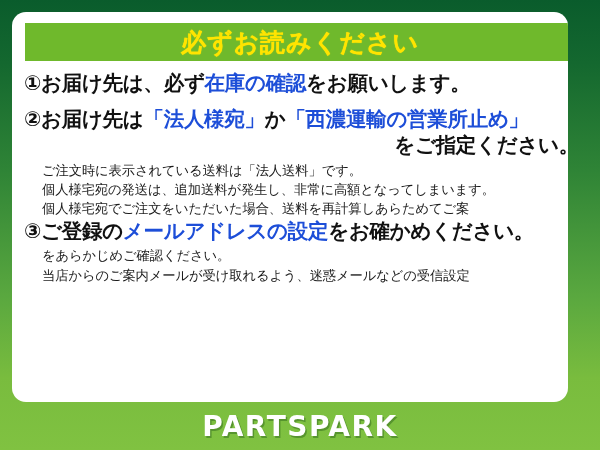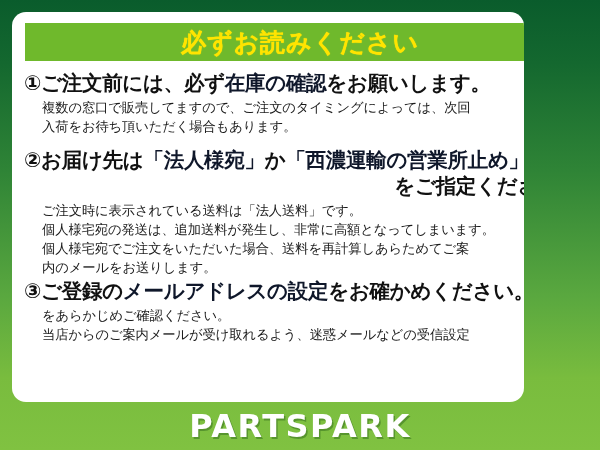--- a/index.html
+++ b/index.html
@@ -27,21 +27,21 @@
                 #79bc3e 84%,
                 #80c241 100%);
     overflow: hidden;
   }
 
   
   .panel {
     position: absolute;
     left: 12px;
     top: 12px;
-    width: 512px;
+    width: 556px;
     height: 390px;
     box-sizing: border-box;
     background: #ffffff;
     border-radius: 14px;
     overflow: hidden;
   }
 
   
   .header-bar {
     position: absolute;
@@ -79,21 +79,21 @@
     font-weight: bold;
     color: #111111;
     line-height: 1.28;
     letter-spacing: -0.3px;
     white-space: nowrap;
   }
   .item-heading.wrap {
     white-space: normal;
   }
   .hl {
-    color: #0f172a;
+    color: #1d4ed8;
   }
   .item-body {
     font-size: 13.3px;
     color: #1a1a1a;
     line-height: 1.44;
     margin-top: 2px;
     padding-left: 18px;
     letter-spacing: -0.1px;
   }
   .item-body div {
@@ -116,59 +116,54 @@
     left: 0;
     top: 402px;
     width: 600px;
     height: 48px;
     display: flex;
     align-items: center;
     justify-content: center;
   }
   .brand {
     color: #ffffff;
-    font-size: 32px;
+    font-size: 28px;
     font-weight: bold;
     letter-spacing: 1.5px;
     text-shadow: 1.5px 1.5px 0 rgba(40,95,25,0.45);
   }
 </style>
 </head>
 <body>
 
 <div class="notice">
 
   <div class="panel">
 
     <div class="header-bar">
       <div class="header-title">必ずお読みください</div>
     </div>
 
     <div class="items">
 
       <div class="item" id="item-1">
         <div class="item-heading">
-          <span>①</span><span>ご注文前には、必ず</span><span class="hl">在庫の確認</span><span>をお願いします。</span>
-        </div>
-        <div class="item-body">
-          <div>複数の窓口で販売してますので、ご注文のタイミングによっては、次回</div>
-          <div>入荷をお待ち頂いただく場合もあります。</div>
+          <span>①</span><span>お届け先は、必ず</span><span class="hl">在庫の確認</span><span>をお願いします。</span>
         </div>
       </div>
 
       <div class="item" id="item-2">
         <div class="item-heading wrap">
           <span>②</span><span>お届け先は</span><span class="hl">「法人様宛」</span><span>か</span><span class="hl">「西濃運輸の営業所止め」</span>
           <span class="line2">をご指定ください。</span>
         </div>
         <div class="item-body">
           <div>ご注文時に表示されている送料は「法人送料」です。</div>
           <div>個人様宅宛の発送は、追加送料が発生し、非常に高額となってしまいます。</div>
           <div>個人様宅宛でご注文をいただいた場合、送料を再計算しあらためてご案</div>
-          <div>内のメールをお送りします。</div>
         </div>
       </div>
 
       <div class="item" id="item-3">
         <div class="item-heading">
           <span>③</span><span>ご登録の</span><span class="hl">メールアドレスの設定</span><span>をお確かめください。</span>
         </div>
         <div class="item-body">
           <div>をあらかじめご確認ください。</div>
           <div>当店からのご案内メールが受け取れるよう、迷惑メールなどの受信設定</div>

